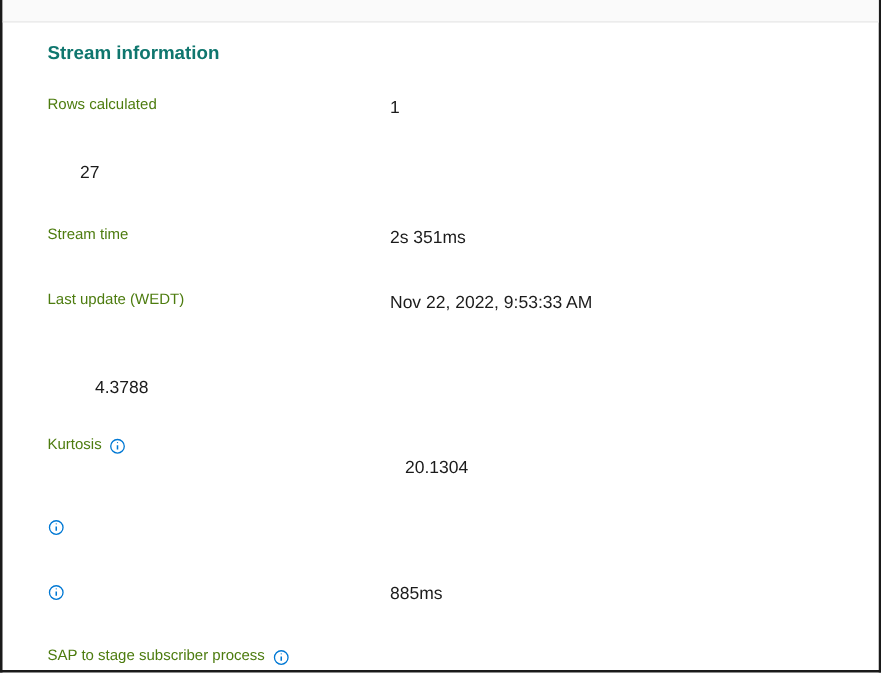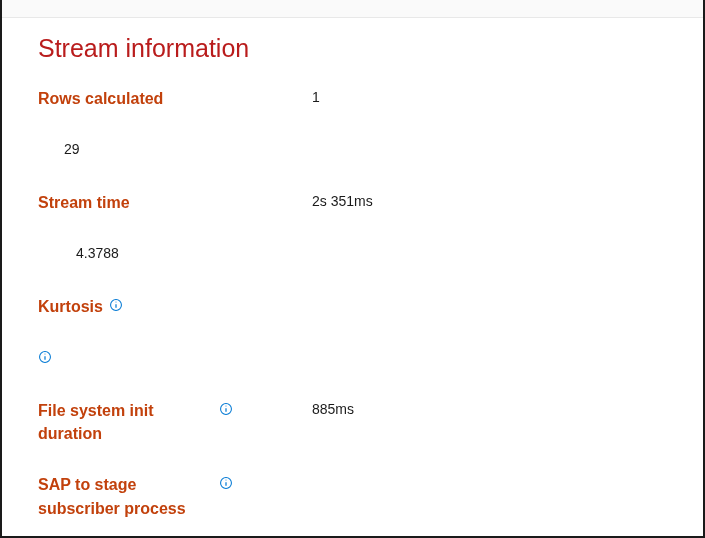--- a/index.html
+++ b/index.html
@@ -19,44 +19,44 @@
     }
     .top-bar {
       height: 18px;
       background: #fafafa;
       border-bottom: 1px solid #e8e8e8;
     }
     .content {
       padding: 16px 36px 20px 36px;
     }
     .panel-title {
-      font-size: 25px;
-      font-weight: 400;
-      color: #b91c1c;
+      font-size: 15px;
+      font-weight: 700;
+      color: #0f766e;
       margin-bottom: 24px;
     }
     .row {
       display: flex;
       align-items: flex-start;
       margin-bottom: 28px;
       min-height: 24px;
     }
     .row:last-child {
       margin-bottom: 0;
     }
     .label-col {
       width: 248px;
       display: flex;
       align-items: flex-start;
       gap: 6px;
     }
     .label-text {
-      font-size: 16px;
-      font-weight: 700;
-      color: #c2410c;
+      font-size: 12px;
+      font-weight: 400;
+      color: #4d7c0f;
       line-height: 1.45;
     }
     .label-text.multiline {
       max-width: 175px;
     }
     .info-wrap {
       flex-shrink: 0;
       display: flex;
       align-items: center;
       height: 20px;
@@ -76,85 +76,92 @@
     .value-col {
       flex: 1;
       font-size: 14px;
       font-weight: 400;
       color: #1b1b1b;
       line-height: 1.45;
       padding-left: 26px;
     }
     .value-col.indented {
       padding-left: 38px;
+      margin-top: 16px;
     }
   </style>
 </head>
 <body>
 
 <div class="top-bar"></div>
 
 <div class="content">
   <h2 class="panel-title">Stream information</h2>
 
   <div class="row">
     <div class="label-col">
       <span class="label-text">Rows calculated</span>
     </div>
     <div class="value-col">1</div>
   </div>
 
   <div class="row">
-    <div class="value-col">29</div>
+    <div class="value-col">27</div>
   </div>
 
   <div class="row">
     <div class="label-col">
       <span class="label-text">Stream time</span>
     </div>
     <div class="value-col">2s 351ms</div>
   </div>
 
+  <div class="row">
+    <div class="label-col">
+      <span class="label-text">Last update (WEDT)</span>
+    </div>
+    <div class="value-col">Nov 22, 2022, 9:53:33 AM</div>
+  </div>
 
   <div class="row">
     <div class="value-col indented">4.3788</div>
   </div>
 
   <div class="row">
     <div class="label-col">
       <span class="label-text">Kurtosis</span>
       <span class="info-wrap">
         <span class="info-icon">
           <svg viewBox="0 0 16 16" fill="none" stroke="#0078d4" stroke-width="1.2">
             <circle cx="8" cy="8" r="6.2"></circle>
             <line x1="8" y1="7" x2="8" y2="11" stroke-width="1.4"></line>
             <circle cx="8" cy="4.6" r="0.6" fill="#0078d4" stroke="none"></circle>
           </svg>
         </span>
       </span>
     </div>
+    <div class="value-col indented">20.1304</div>
   </div>
 
   <div class="row">
     <div class="label-col">
       <span class="info-wrap">
         <span class="info-icon">
           <svg viewBox="0 0 16 16" fill="none" stroke="#0078d4" stroke-width="1.2">
             <circle cx="8" cy="8" r="6.2"></circle>
             <line x1="8" y1="7" x2="8" y2="11" stroke-width="1.4"></line>
             <circle cx="8" cy="4.6" r="0.6" fill="#0078d4" stroke="none"></circle>
           </svg>
         </span>
       </span>
     </div>
   </div>
 
   <div class="row">
     <div class="label-col">
-      <span class="label-text multiline">File system init duration</span>
       <span class="info-wrap">
         <span class="info-icon">
           <svg viewBox="0 0 16 16" fill="none" stroke="#0078d4" stroke-width="1.2">
             <circle cx="8" cy="8" r="6.2"></circle>
             <line x1="8" y1="7" x2="8" y2="11" stroke-width="1.4"></line>
             <circle cx="8" cy="4.6" r="0.6" fill="#0078d4" stroke="none"></circle>
           </svg>
         </span>
       </span>
     </div>

